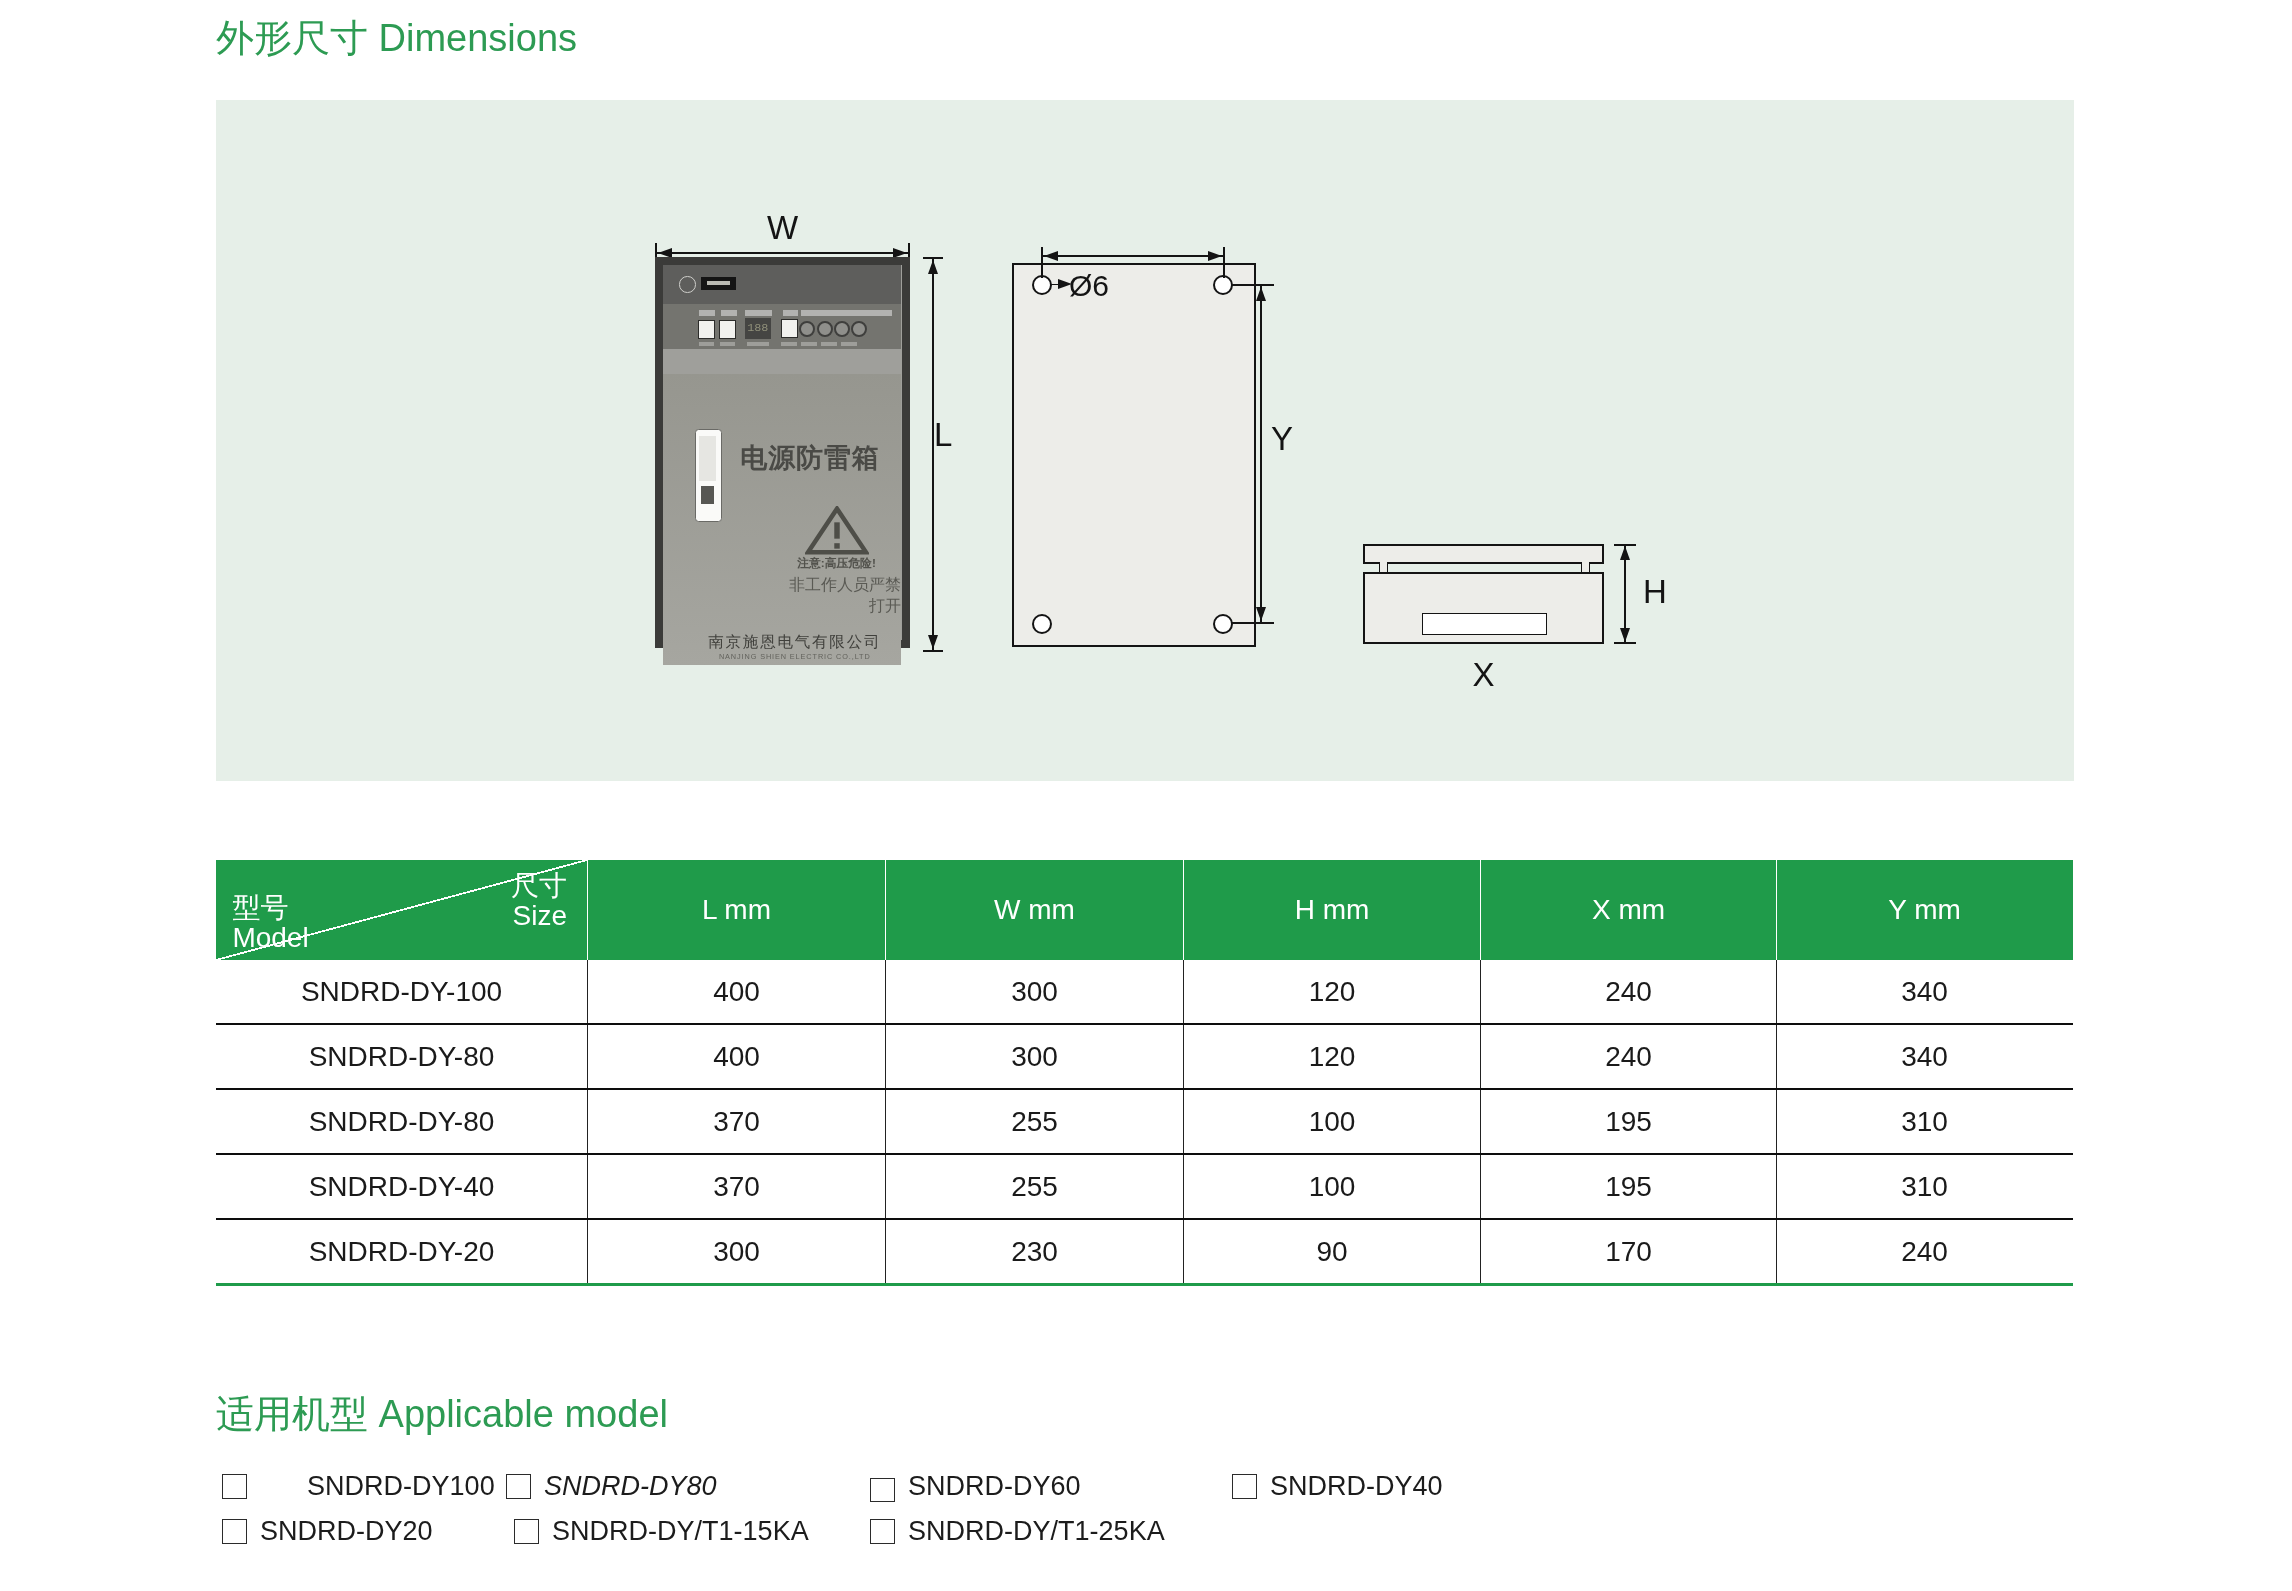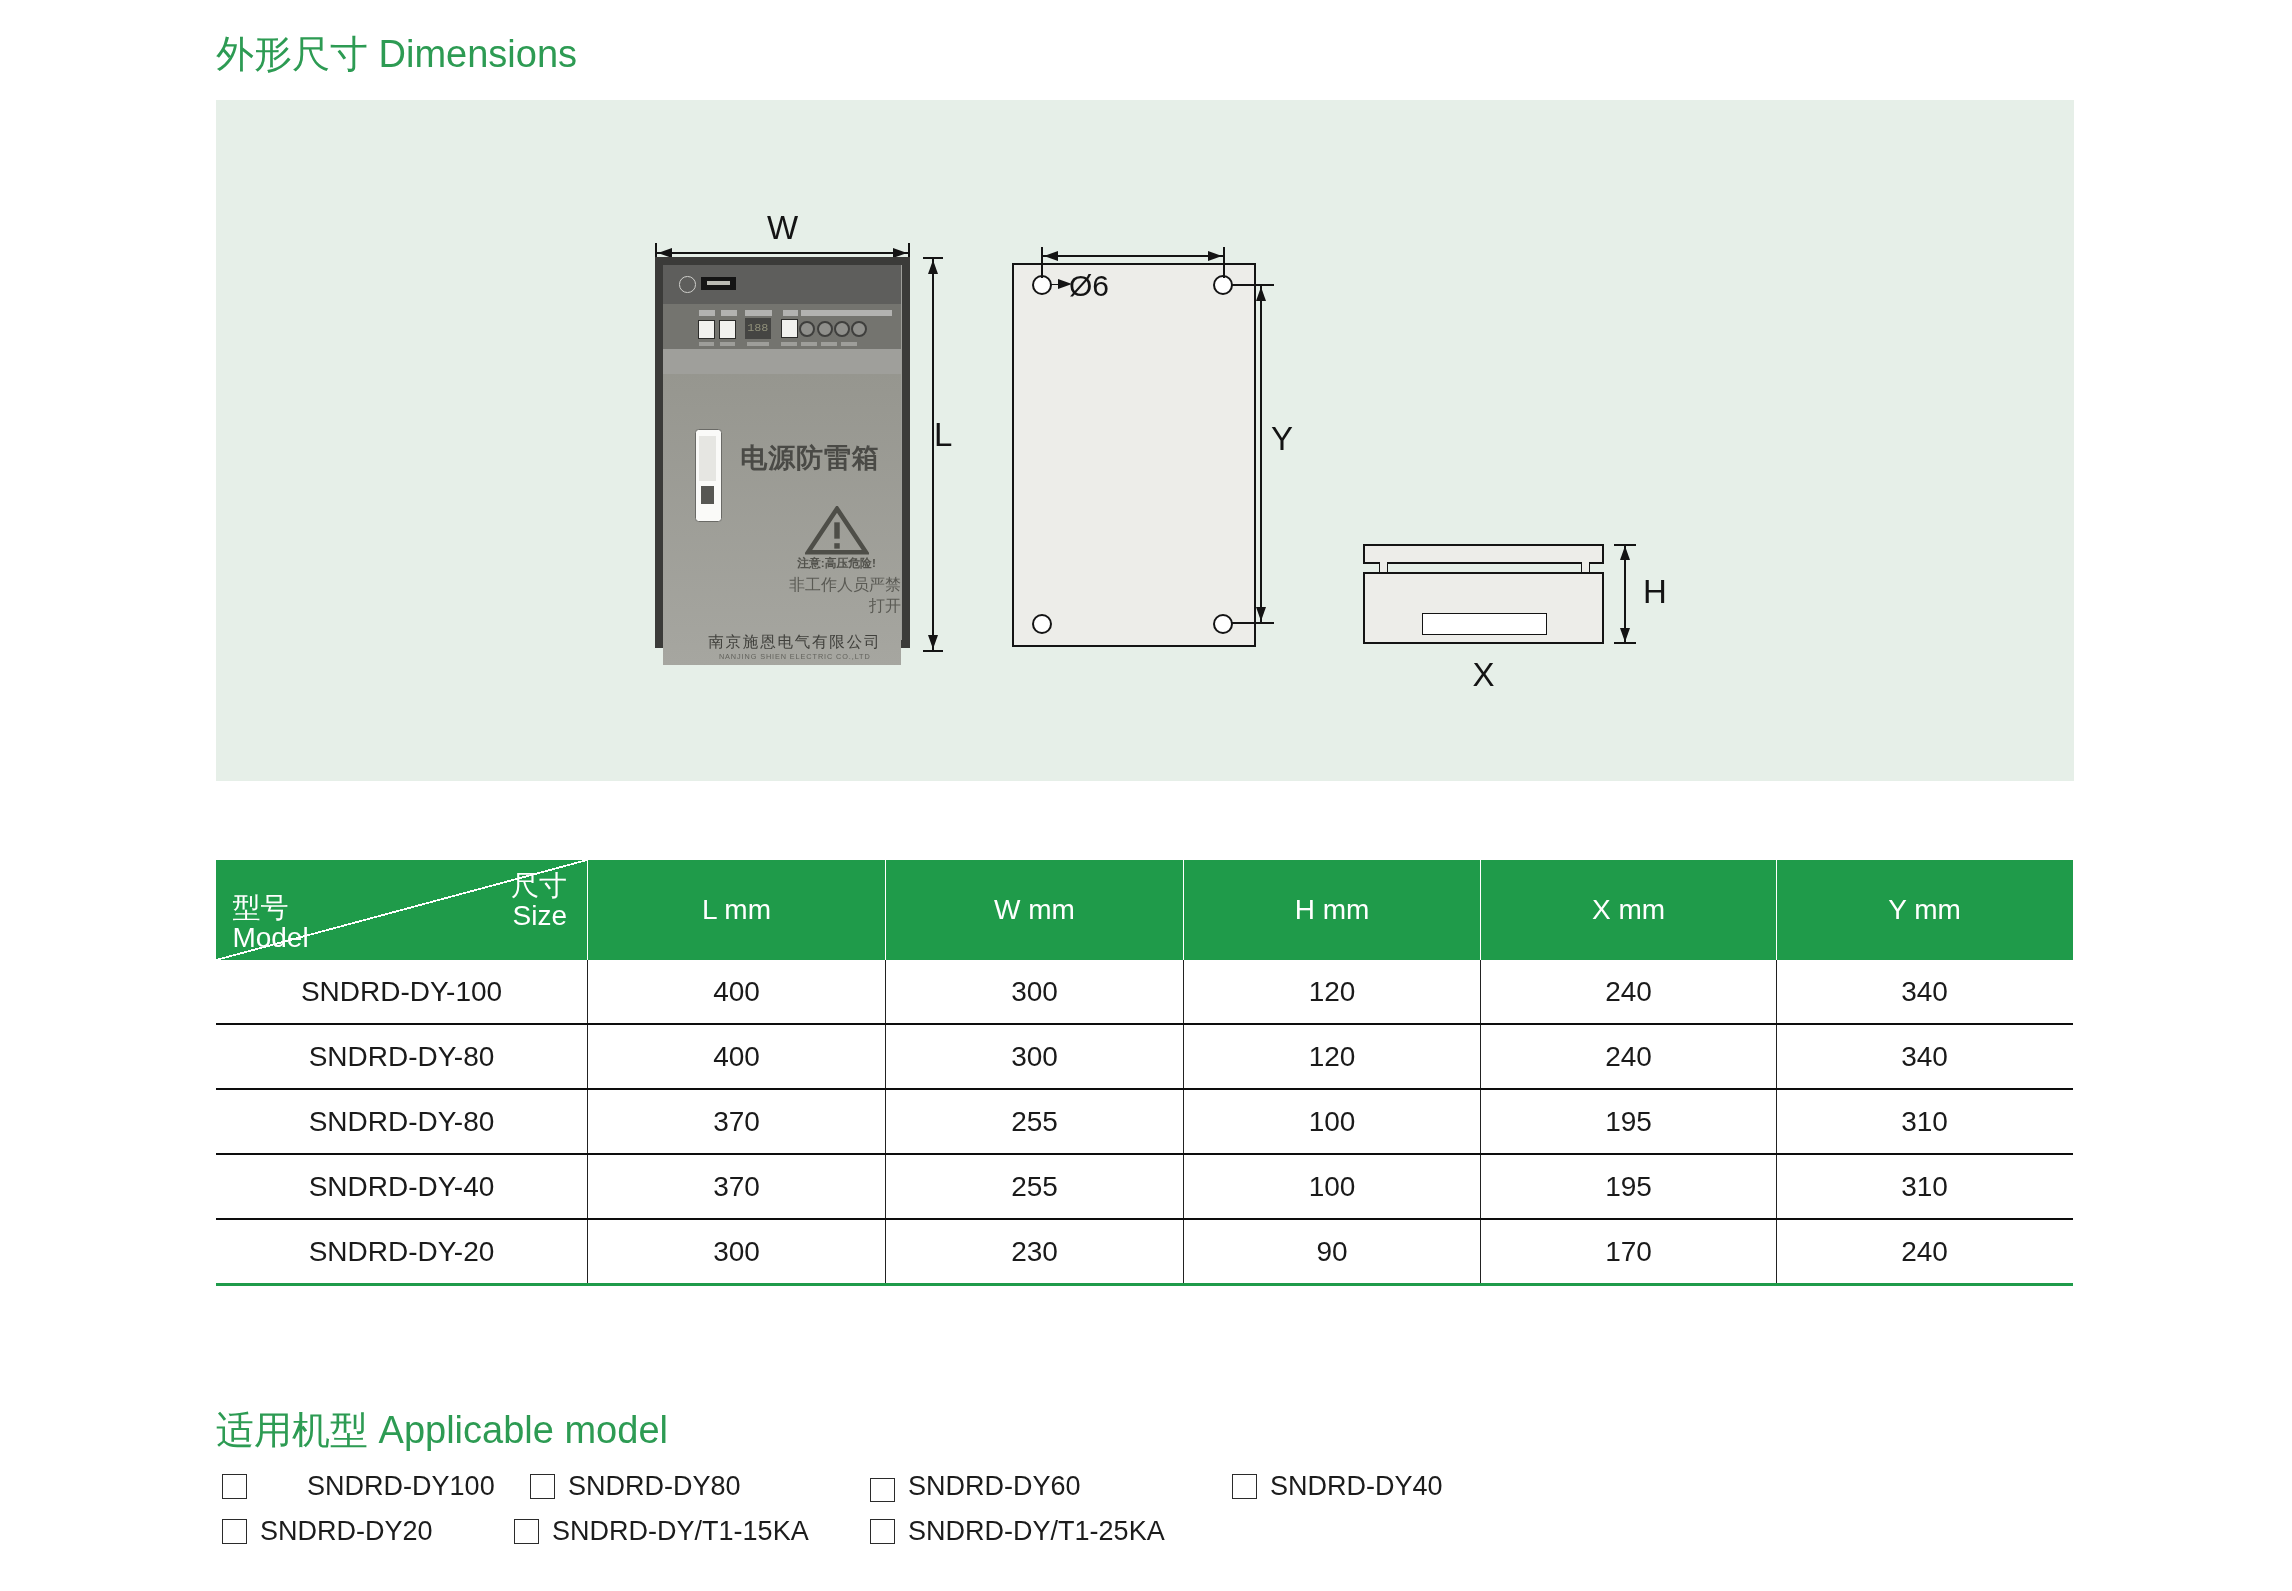--- a/index.html
+++ b/index.html
@@ -1,18 +1,18 @@
 <!DOCTYPE html>
 <html style="font-size:14.5px"><head>
 <meta charset="utf-8">
 <style>
   html,body{margin:0;padding:0;background:#ffffff;}
   .page{position:relative;width:2293px;height:1592px;background:#fff;overflow:hidden;
         font-family:"Liberation Sans","DejaVu Sans",sans-serif;color:#1a1a1a;}
-  .sec-title{position:absolute;font-size:38px;font-weight:500;color:#2d9b53;white-space:nowrap;margin-top:16px;}
+  .sec-title{position:absolute;font-size:38px;font-weight:500;color:#2d9b53;white-space:nowrap;}
   #title-dimensions{left:216px;top:12.7px;}
   #title-applicable{left:216px;top:1389px;}
 
   
   .panel{position:absolute;left:216px;top:100px;width:1858px;height:681px;background:#e6efe8;}
 
   
   .dl{position:absolute;background:#141414;}
   .ah{position:absolute;width:0;height:0;}
   .ah.up{border-left:5.5px solid transparent;border-right:5.5px solid transparent;border-bottom:14.5px solid #141414;}
@@ -71,21 +71,21 @@
   .td{box-sizing:border-box;border-right:0.9px solid #222222;font-size:28px;color:#1a1a1a;
       display:flex;align-items:center;justify-content:center;}
   .td:last-child{border-right:none;}
   .w0{width:372px;} .w1{width:298px;} .w2{width:298px;} .w3{width:297px;} .w4{width:296px;} .w5{width:295px;}
 
   
   .models{position:absolute;left:222px;top:1471px;width:1455px;height:100px;}
   .model-item{position:absolute;display:flex;align-items:center;}
   .cb{width:24.5px;height:24.5px;border:1.8px solid #2b2b2b;background:#ffffff;box-sizing:border-box;margin-right:13.6px;flex:0 0 auto;}
   .model-label{font-size:27px;color:#1c1c1c;white-space:nowrap;}
-  .mi0{left:0;top:0;gap:47px;} .mi1{left:308px;top:0;} .mi2{left:648px;top:0;align-items:flex-end;} .mi3{left:1010px;top:0;}
+  .mi0{left:0;top:0;gap:47px;} .mi1{left:284px;top:0;font-style:italic;} .mi2{left:648px;top:0;align-items:flex-end;} .mi3{left:1010px;top:0;}
   .mi4{left:0;top:45px;} .mi5{left:292px;top:45px;} .mi6{left:648px;top:45px;}
 </style>
 </head>
 <body>
 
 <div class="page">
 
   <div class="sec-title" id="title-dimensions">外形尺寸 Dimensions</div>
 
   <div class="panel">

